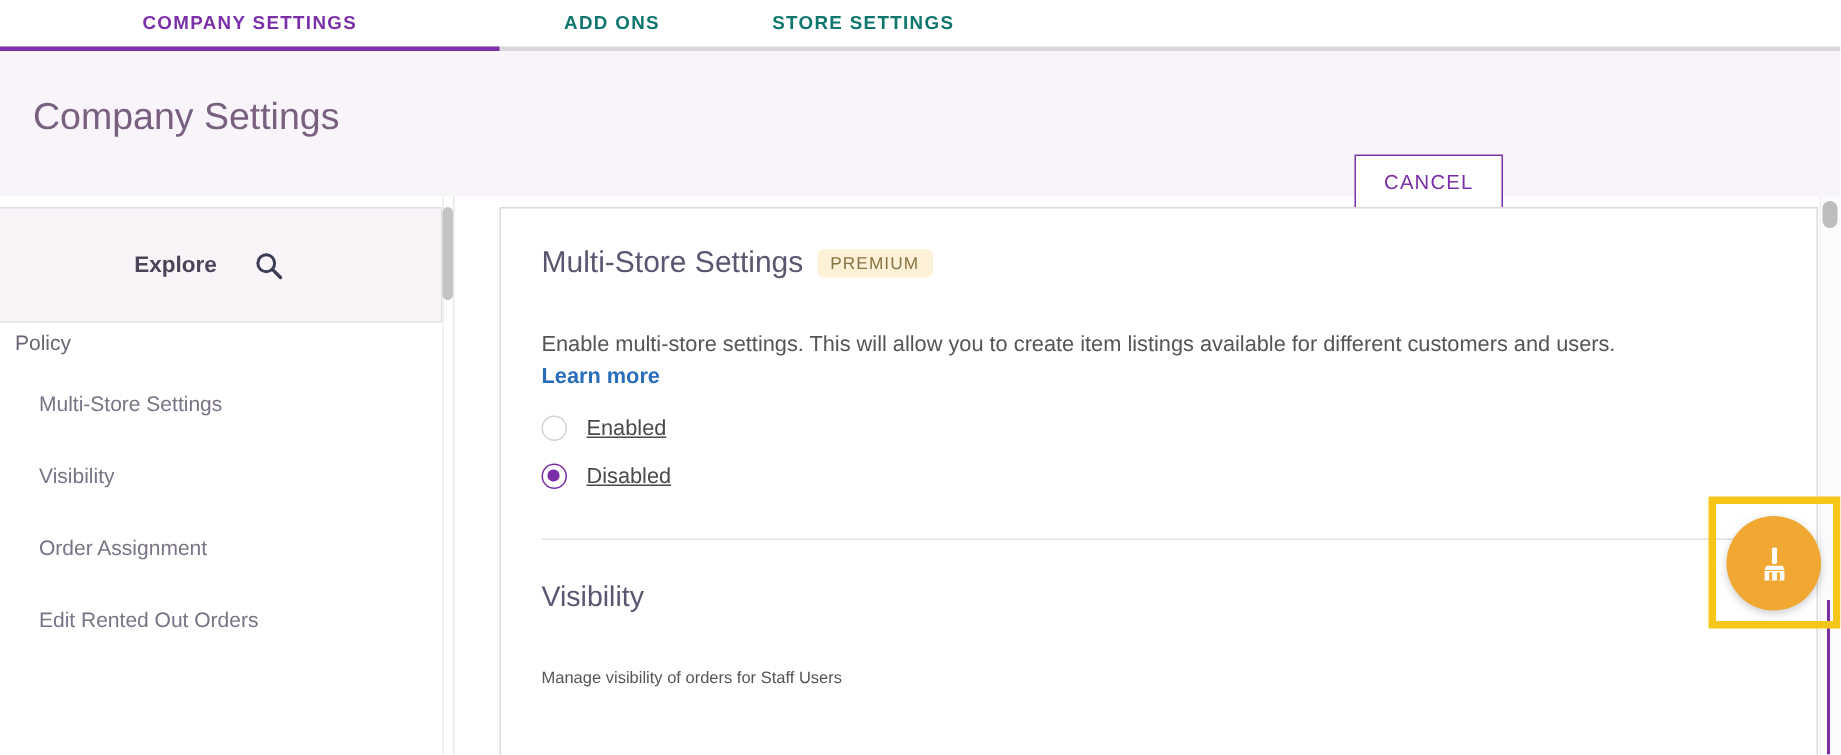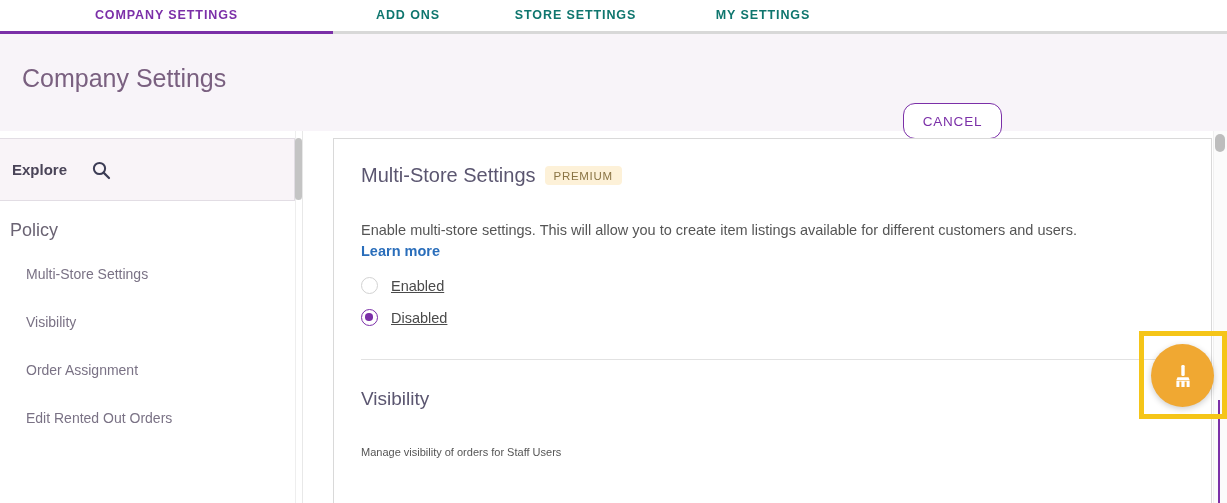--- a/index.html
+++ b/index.html
@@ -36,51 +36,51 @@
   .pagehead {
     position: absolute; left: 0; top: 34px; width: 1227px; height: 97px;
     background: #f8f4f9;
   }
   .page-title {
     position: absolute; left: 22px; top: 30px;
     font-size: 25px; color: #7a6080; font-weight: 400;
   }
   .btn {
     position: absolute; top: 69px; height: 36px;
-    border-radius: 12px; background: #ffffff;
+    border-radius: 0; background: #ffffff;
     font-size: 13.5px; letter-spacing: 0.8px;
     display: flex; align-items: center; justify-content: center;
     cursor: pointer;
   }
   .btn-cancel {
     left: 903px; width: 99px;
     border: 1.6px solid #7b2fa8; color: #7b2fa8;
   }
   .btn-update {
     left: 1023px; width: 85px;
     border: 1.4px solid #d5d5d5; color: #c2410c; margin-top: 44px;
   }
 
   
   .sidebar {
     position: absolute; left: 0; top: 131px; width: 302px; height: 372px;
     background: #ffffff; overflow: hidden;
   }
   .explore-box {
-    position: absolute; left: 0; top: 7px; width: 295px; height: 63px;
+    position: absolute; left: 0; top: 7px; width: 295px; height: 77px;
     background: #f9f4f8; border: 1px solid #e2dde4; border-left: none;
-    display: flex; align-items: center; justify-content: flex-start;
+    display: flex; align-items: center; justify-content: center;
     padding: 0 28px 0 12px;
     gap: 24px;
   }
   .explore-label { font-size: 15px; color: #4a4458; font-weight: 600; }
   .search-icon { width: 20px; height: 20px; cursor: pointer; display: block; }
   .nav-list { position: absolute; left: 0; top: 80px; width: 295px; }
   .nav-group {
-    font-size: 18px; color: #6b6474; padding: 9px 0 9px 10px;
+    font-size: 14px; color: #6b6474; padding: 9px 0 9px 10px;
   }
   .nav-item {
     font-size: 14px; color: #7a7285; padding: 16px 0 16px 26px;
     cursor: pointer;
   }
   .sb-track {
     position: absolute; left: 295px; top: 0; width: 7px; height: 372px;
     background: #ffffff; border-left: 1px solid #eeeeee;
   }
   .sb-thumb {
@@ -162,21 +162,20 @@
 </head>
 <body>
 
 <div class="app">
 
   <div class="tabbar">
     <div class="tabs">
       <div class="tab active" style="width:333px">COMPANY SETTINGS</div>
       <div class="tab" style="width:150px">ADD ONS</div>
       <div class="tab" style="width:185px">STORE SETTINGS</div>
-      <div class="tab" style="width:190px">MY SETTINGS</div>
     </div>
     <div class="tab-rule"></div>
     <div class="tab-rule-active"></div>
   </div>
 
   <div class="pagehead">
     <div class="page-title">Company Settings</div>
     <div class="btn btn-cancel">CANCEL</div>
     <div class="btn btn-update">UPDATE</div>
   </div>

